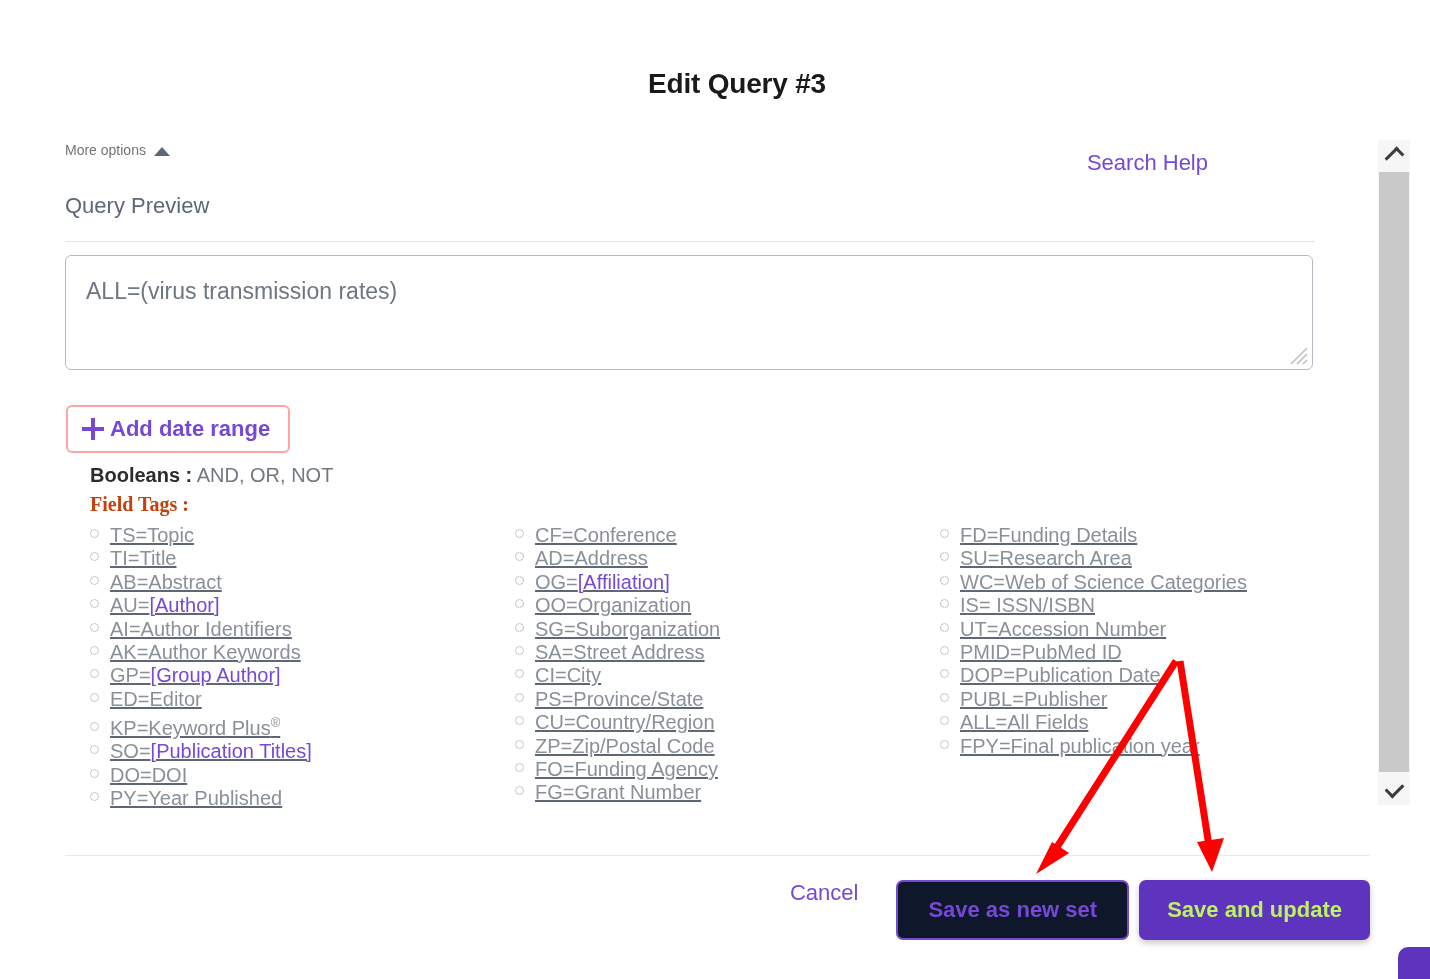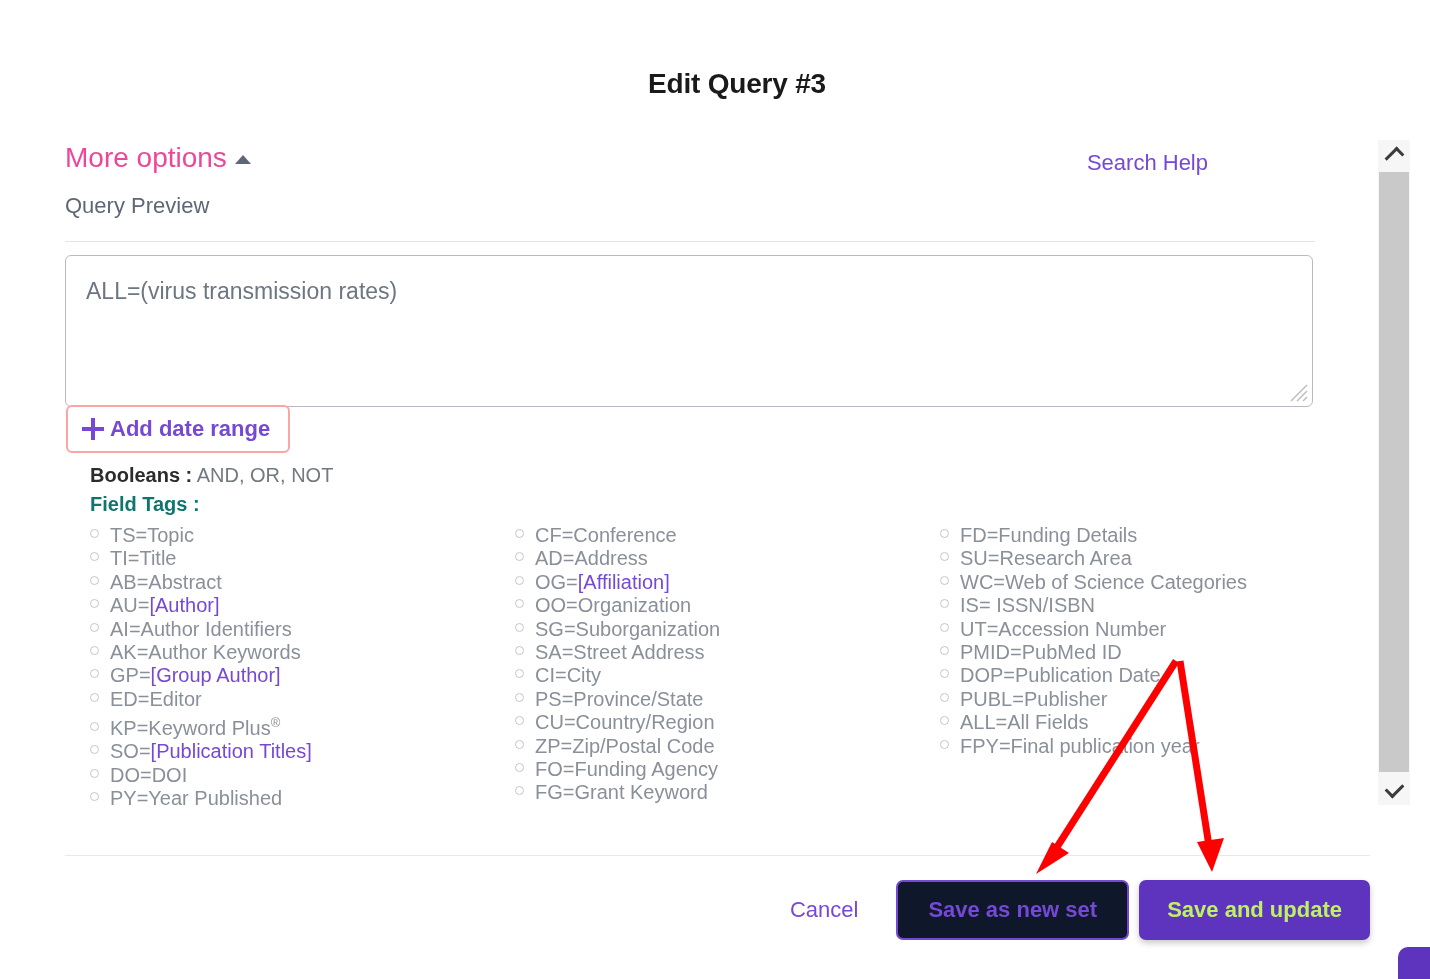--- a/index.html
+++ b/index.html
@@ -45,22 +45,22 @@
     position: absolute;
     top: 12px;
     left: 65px;
     width: 1250px;
     height: 34px;
   }
   .more-options {
     position: absolute;
     left: 0;
     top: 0;
-    font-size: 28px;
-    color: #ec4899;
+    font-size: 14px;
+    color: #737373;
     cursor: pointer;
     display: flex;
     align-items: center;
     gap: 8px;
   }
   .caret-up {
     display: inline-block;
     width: 0;
     height: 0;
     border-left: 8px solid transparent;
@@ -94,21 +94,21 @@
     height: 1px;
     background: #e4e4ef;
   }
 
   
   .query-box {
     position: absolute;
     top: 125px;
     left: 65px;
     width: 1248px;
-    height: 152px;
+    height: 115px;
     border: 1px solid #b9b9c4;
     border-radius: 6px;
     background: #ffffff;
     box-sizing: border-box;
     overflow: hidden;
   }
   .query-text {
     position: absolute;
     top: 22px;
     left: 20px;
@@ -171,31 +171,32 @@
   .booleans-line b {
     color: #2c2c2c;
     font-weight: bold;
   }
   .field-tags-label {
     position: absolute;
     top: 363px;
     left: 90px;
     font-size: 20px;
     font-weight: bold;
-    color: #0f766e;
+    color: #c2410c;
+    font-family: Liberation Serif, serif;
   }
 
   .tag-columns {
     position: absolute;
     top: 394px;
     left: 90px;
     width: 1230px;
     display: flex;
   }
-  .tag-col { width: 425px; }
+  .tag-col { width: 425px; text-decoration: underline; }
   .tag-col:nth-child(3) { width: 380px; }
 
   .tag-item {
     display: flex;
     align-items: baseline;
     gap: 11px;
     font-size: 20px;
     line-height: 23.4px;
     color: #8a9099;
     white-space: nowrap;
@@ -221,21 +222,21 @@
     width: 1305px;
     height: 1px;
     background: #e8e8ef;
   }
 
   .actions {
     position: absolute;
     top: 880px;
     right: 60px;
     display: flex;
-    align-items: center;
+    align-items: flex-start;
     gap: 0px;
   }
   .btn-cancel {
     font-size: 22px;
     color: #7548d6;
     background: none;
     border: none;
     cursor: pointer;
     padding: 0 38px 0 0;
     font-family: "Liberation Sans", sans-serif;
@@ -462,21 +463,21 @@
         <div class="tag-item">
           <span class="tag-bullet"></span>
           <span><span>ZP=Zip/Postal Code</span></span>
         </div>
         <div class="tag-item">
           <span class="tag-bullet"></span>
           <span><span>FO=Funding Agency</span></span>
         </div>
         <div class="tag-item">
           <span class="tag-bullet"></span>
-          <span><span>FG=Grant Keyword</span></span>
+          <span><span>FG=Grant Number</span></span>
         </div>
       </div>
       <div class="tag-col">
         <div class="tag-item">
           <span class="tag-bullet"></span>
           <span><span>FD=Funding Details</span></span>
         </div>
         <div class="tag-item">
           <span class="tag-bullet"></span>
           <span><span>SU=Research Area</span></span>

